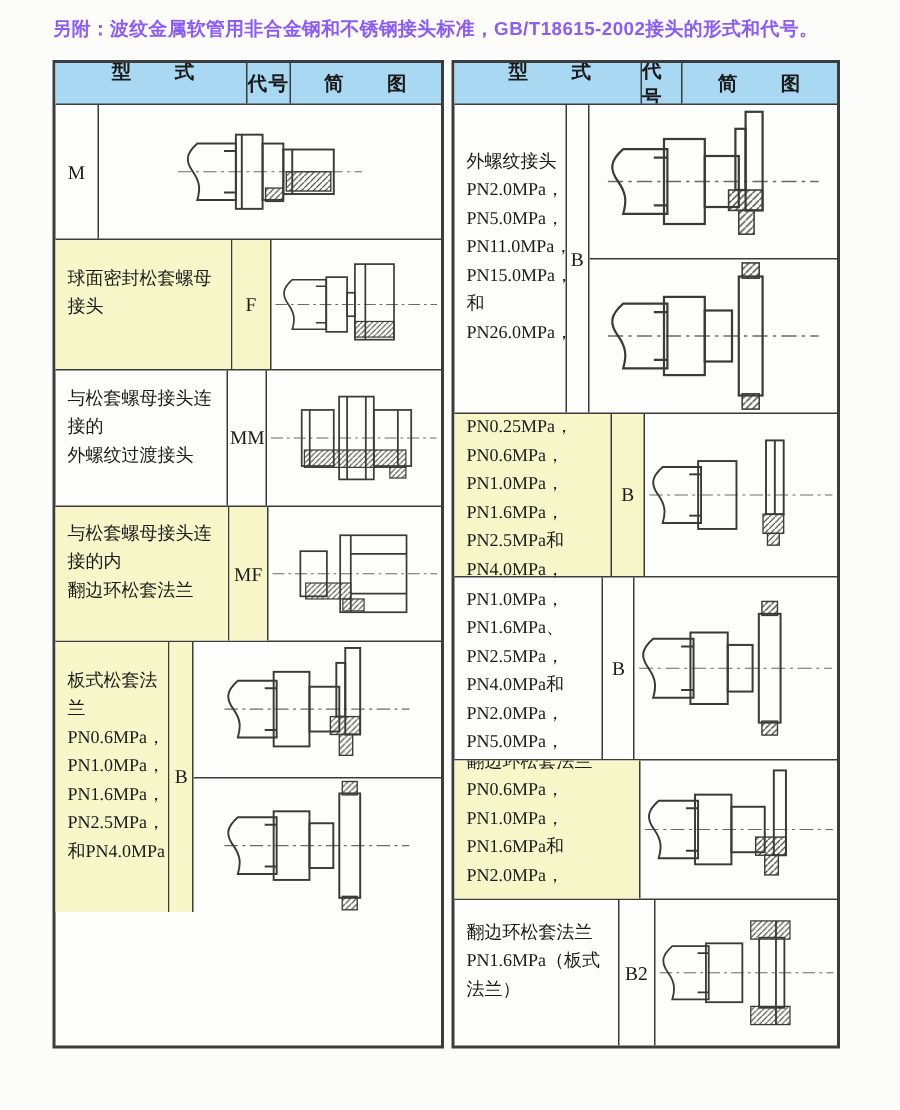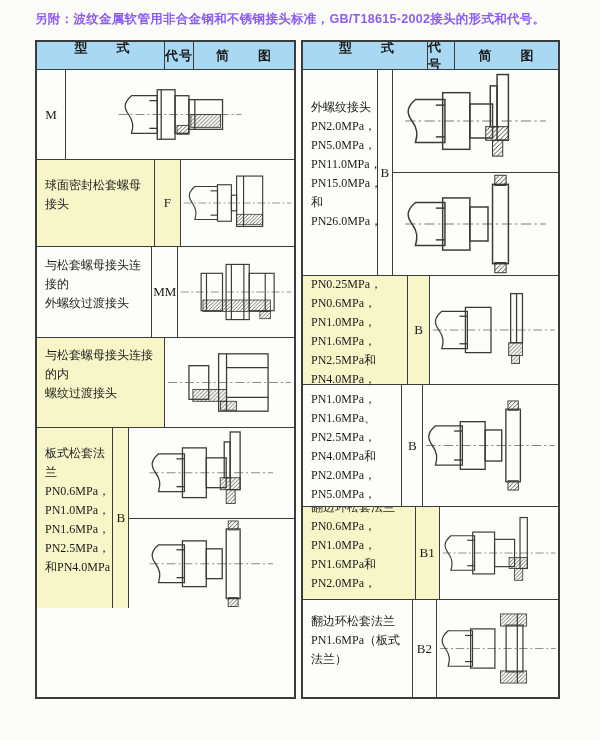--- a/index.html
+++ b/index.html
@@ -136,21 +136,22 @@
             <rect x="80" y="24" width="28" height="42" stroke="#3a3a3a" fill="none" stroke-width="1.3"></rect>
             <line x1="98" y1="24" x2="98" y2="66" stroke="#3a3a3a" fill="none" stroke-width="1.3"></line>
             <rect x="28" y="54" width="76" height="13" fill="url(#hatch)" stroke="#3a3a3a" stroke-width="0.9"></rect>
             <rect x="92" y="67" width="12" height="8" fill="url(#hatch)" stroke="#3a3a3a" stroke-width="0.9"></rect>
           </svg>
       </div>
     </div>
 
     <div class="row" style="height:90px">
       <div class="cell c-type hl">与松套螺母接头连接的内
-螺纹过渡接头</div>
+翻边环松套法兰</div>
+      <div class="cell c-code hl">MF</div>
       <div class="cell c-diag diag-box">
         <svg viewBox="0 0 130 90" preserveAspectRatio="xMidYMid meet">
             <line x1="3" y1="45" x2="127" y2="45" stroke="#6a6a6a" stroke-width="0.8" stroke-dasharray="9 3 2 3"></line>
             <rect x="24" y="28" width="20" height="34" stroke="#3a3a3a" fill="none" stroke-width="1.3"></rect>
             <rect x="54" y="16" width="50" height="58" stroke="#3a3a3a" fill="none" stroke-width="1.3"></rect>
             <line x1="62" y1="16" x2="62" y2="74" stroke="#3a3a3a" fill="none" stroke-width="1.3"></line>
             <line x1="62" y1="30" x2="104" y2="30" stroke="#3a3a3a" fill="none" stroke-width="1.3"></line>
             <line x1="62" y1="60" x2="104" y2="60" stroke="#3a3a3a" fill="none" stroke-width="1.3"></line>
             <rect x="28" y="52" width="34" height="12" fill="url(#hatch)" stroke="#3a3a3a" stroke-width="0.9"></rect>
             <rect x="56" y="64" width="16" height="9" fill="url(#hatch)" stroke="#3a3a3a" stroke-width="0.9"></rect>
@@ -282,21 +283,20 @@
             <rect x="82" y="2" width="10" height="9" fill="url(#hatch)" stroke="#3a3a3a" stroke-width="0.9"></rect>
             <rect x="82" y="79" width="10" height="9" fill="url(#hatch)" stroke="#3a3a3a" stroke-width="0.9"></rect>
           </svg>
       </div>
     </div>
 
     <div class="row" style="height:93px">
       <div class="cell c-type hl">翻边环松套法兰
 PN0.6MPa，PN1.0MPa，
 PN1.6MPa和PN2.0MPa，</div>
-      <div class="cell c-code hl">B1</div>
       <div class="cell c-diag diag-box">
         <svg viewBox="0 0 130 90" preserveAspectRatio="xMidYMid meet">
             <line x1="3" y1="45" x2="127" y2="45" stroke="#6a6a6a" stroke-width="0.8" stroke-dasharray="9 3 2 3"></line>
             <path d="M12,26 C4,33 4,38 9,45 C14,52 14,57 12,64 L38,64 L38,26 Z" stroke="#3a3a3a" fill="none" stroke-width="1.3"></path>
             <line x1="30" y1="31" x2="38" y2="31" stroke="#3a3a3a" fill="none" stroke-width="1.3"></line>
             <line x1="30" y1="59" x2="38" y2="59" stroke="#3a3a3a" fill="none" stroke-width="1.3"></line>
             <rect x="36" y="22" width="24" height="46" stroke="#3a3a3a" fill="none" stroke-width="1.3"></rect>
             <rect x="60" y="30" width="22" height="30" stroke="#3a3a3a" fill="none" stroke-width="1.3"></rect>
             <rect x="88" y="6" width="8" height="56" stroke="#3a3a3a" fill="none" stroke-width="1.3"></rect>
             <rect x="76" y="50" width="20" height="12" fill="url(#hatch)" stroke="#3a3a3a" stroke-width="0.9"></rect>

